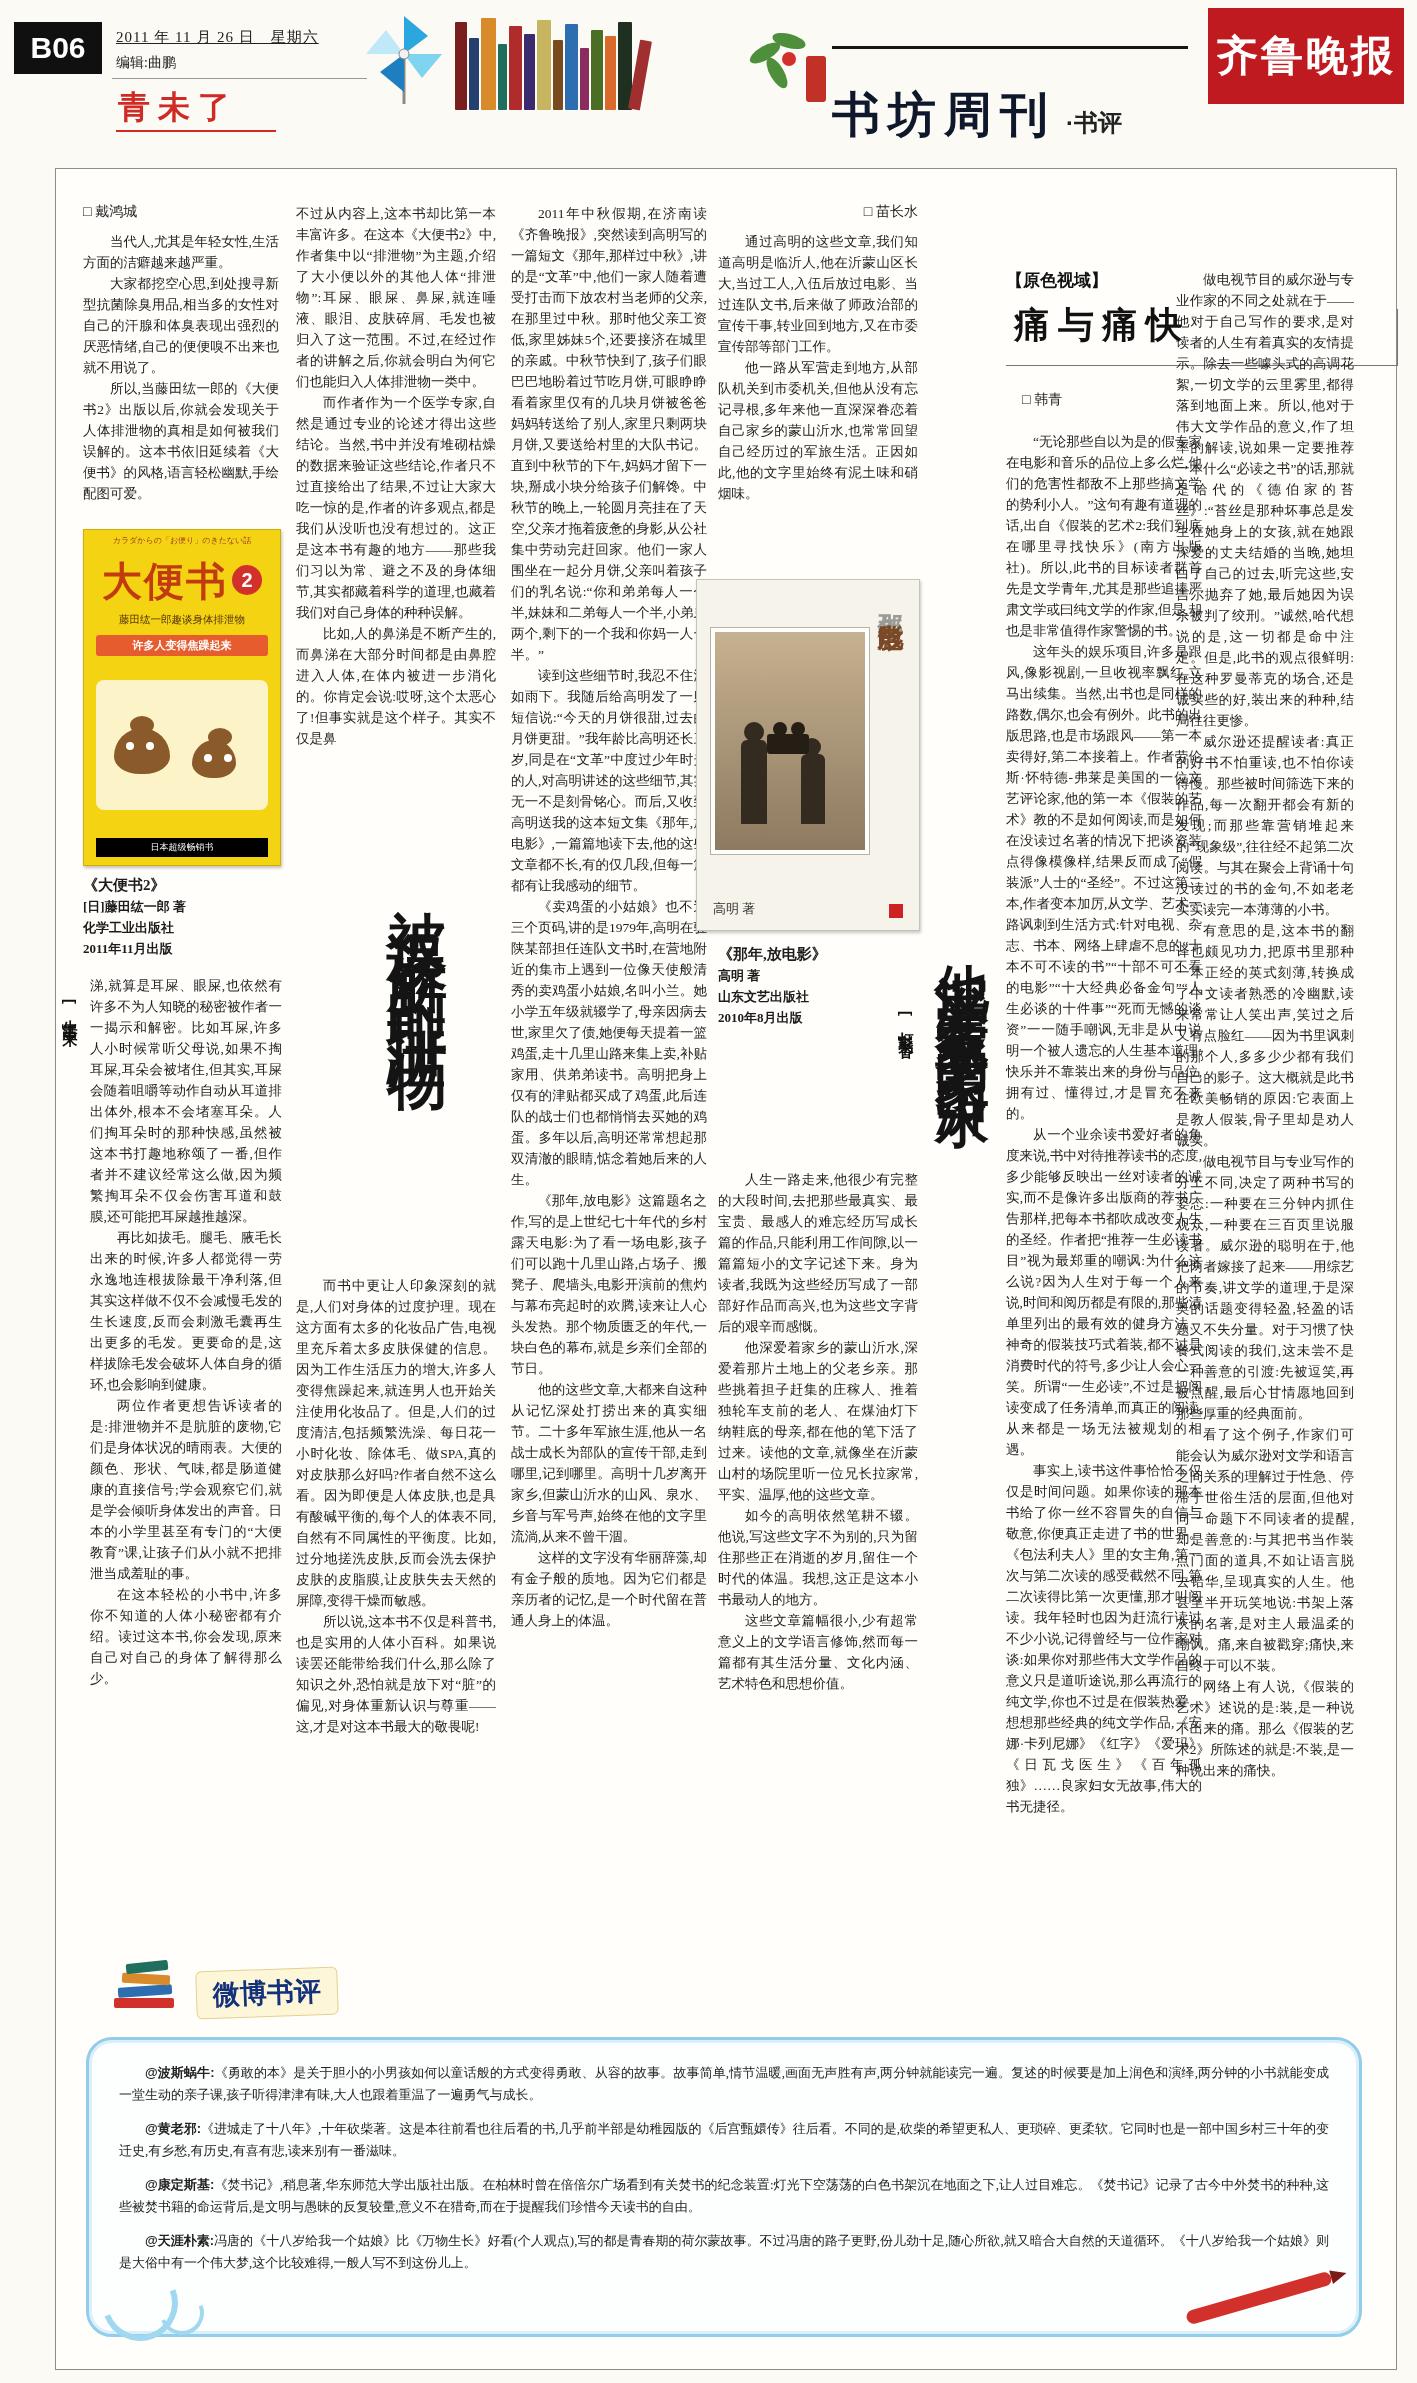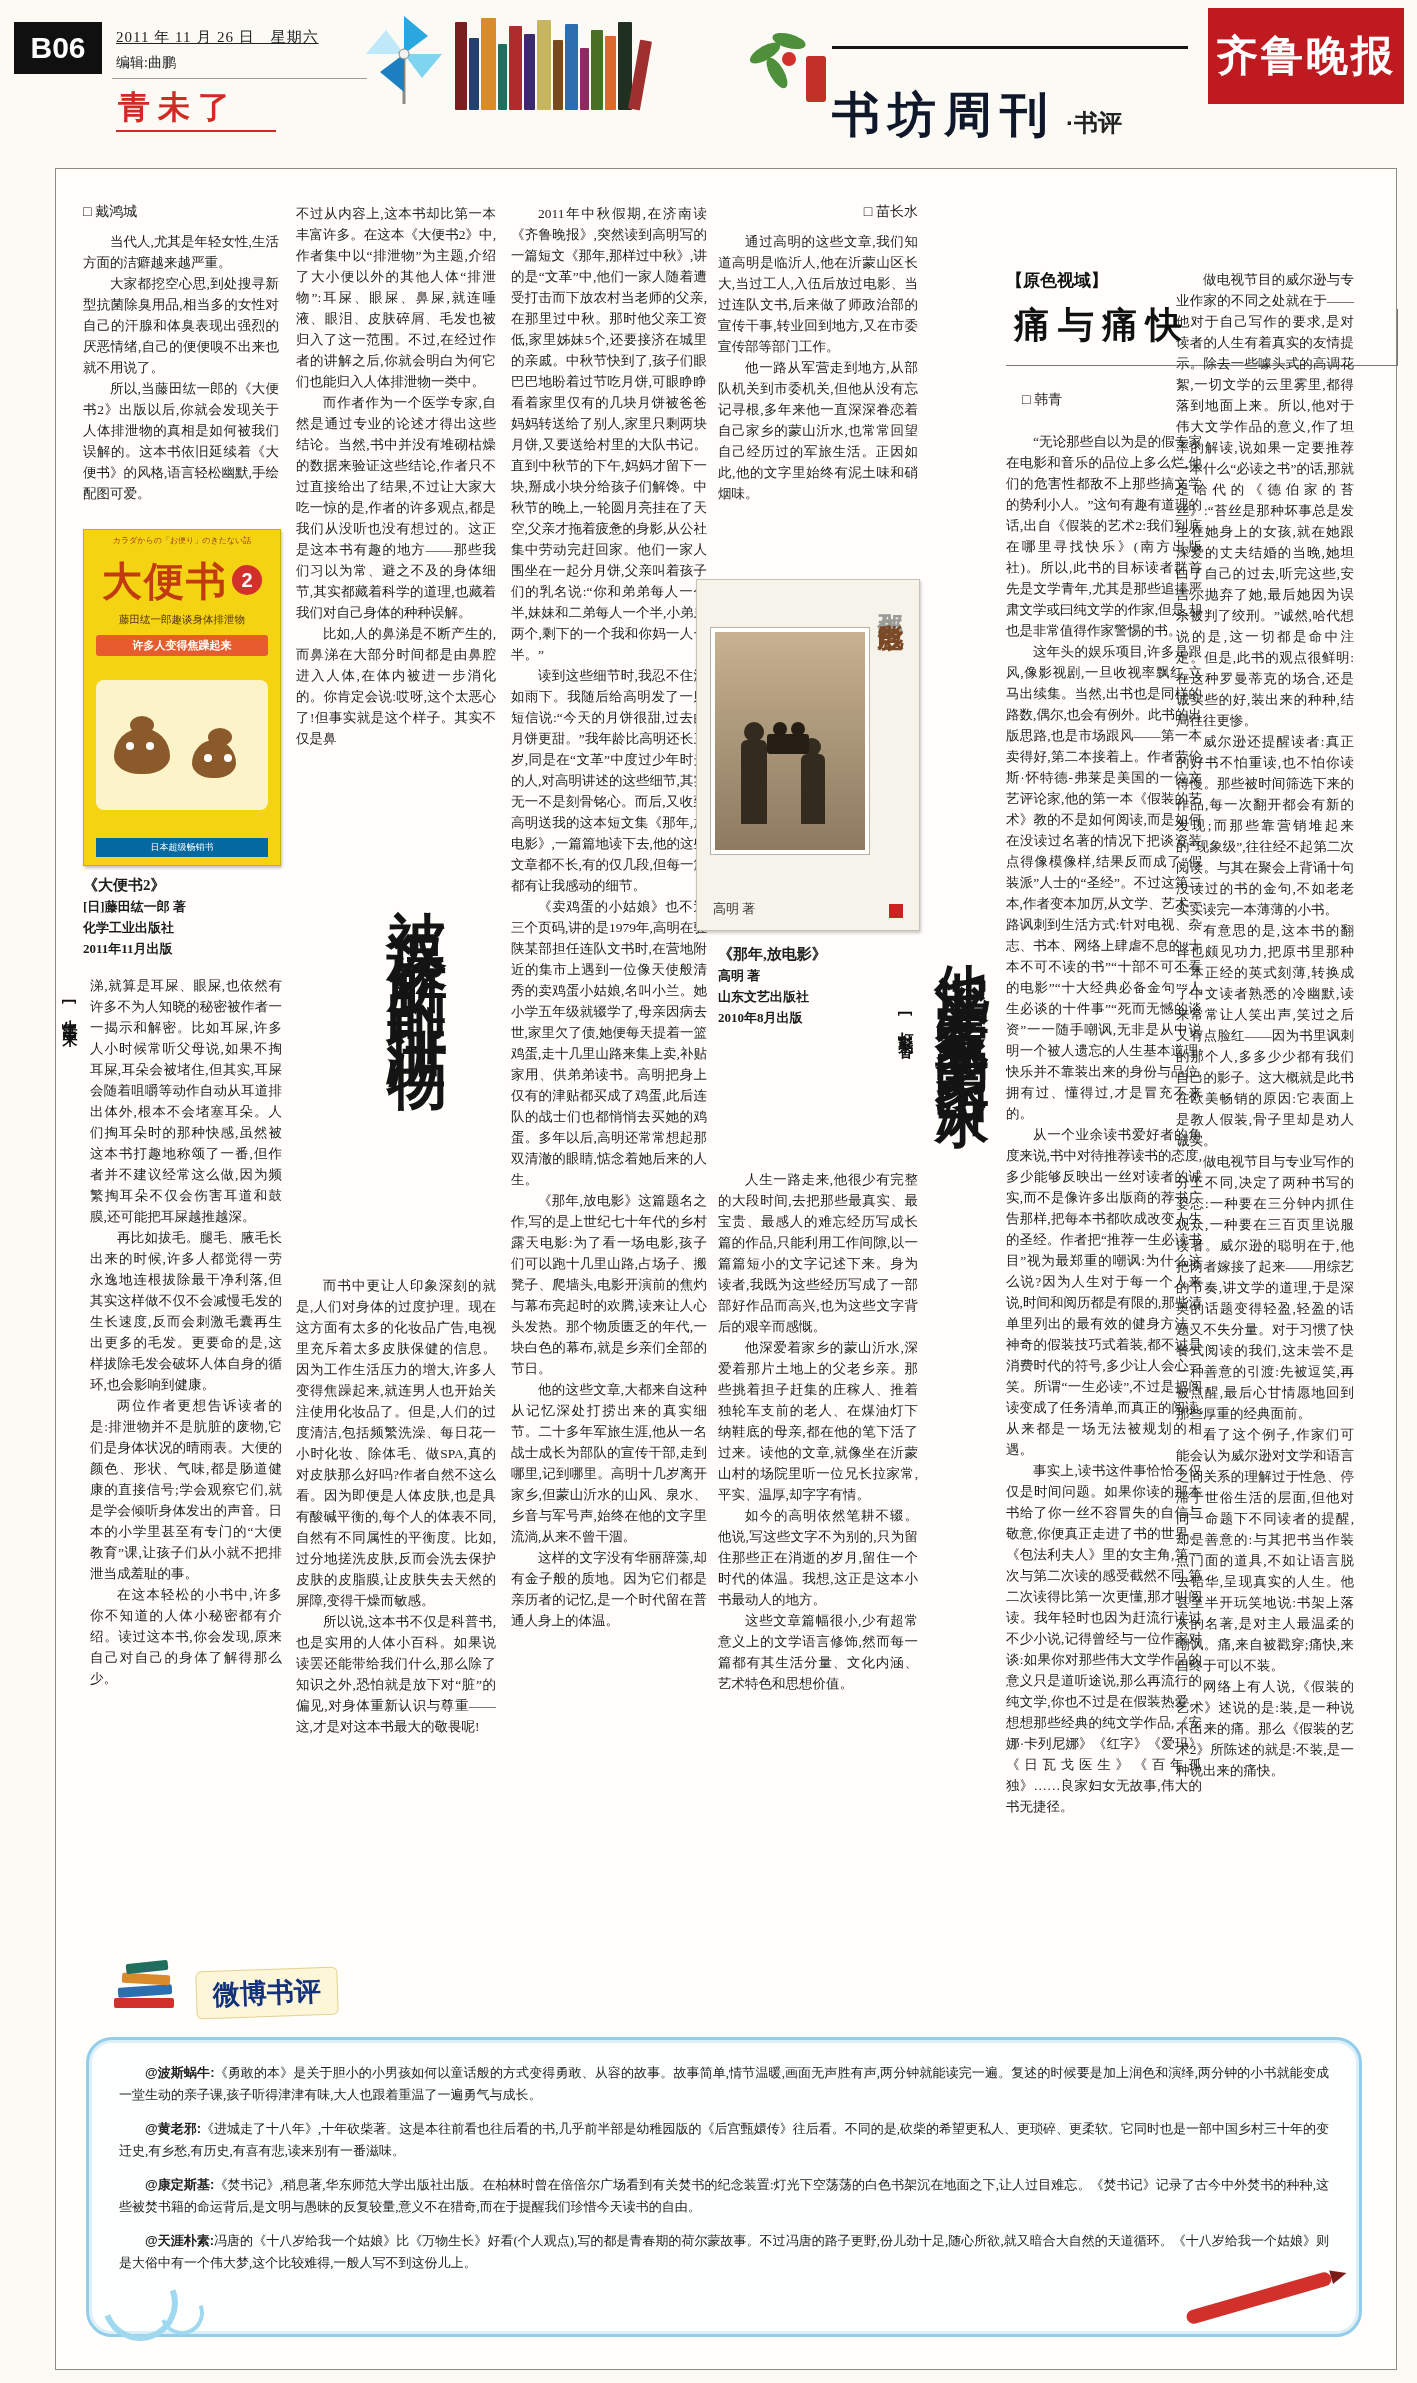--- a/index.html
+++ b/index.html
@@ -51,21 +51,21 @@
   .c1-num{display:inline-block;width:30px;height:30px;margin-left:4px;background:#d2302a;color:#fff;
           border-radius:50%;font:bold 20px "Liberation Sans",sans-serif;line-height:30px;text-align:center;vertical-align:8px;}
   .c1-sub{text-align:center;font-size:10.5px;color:#55350e;margin-top:4px;}
   .c1-banner{margin:8px 12px 0;background:#e65c2e;color:#fff;font:bold 11px "Liberation Sans",sans-serif;
              text-align:center;padding:3px 0;border-radius:3px;}
   .c1-art{position:absolute;left:12px;right:12px;top:150px;height:130px;background:#fdf3c9;border-radius:8px;}
   .poop{position:absolute;width:56px;height:46px;background:#8a5a2a;border-radius:50% 50% 46% 46%/62% 62% 38% 38%;}
   .poop::before{content:"";position:absolute;left:16px;top:-12px;width:24px;height:18px;background:#8a5a2a;border-radius:50%;}
   .poop .eye{position:absolute;width:8px;height:8px;background:#fff;border-radius:50%;top:14px;}
   .poop .eye.l{left:12px}.poop .eye.r{left:32px}
-  .c1-badge{position:absolute;left:12px;right:12px;bottom:8px;background:#0369a1;color:#fff;
+  .c1-badge{position:absolute;left:12px;right:12px;bottom:8px;background:#000000;color:#fff;
             font:9px "Liberation Sans",sans-serif;text-align:center;padding:3px 0;}
   
   .cover2{position:absolute;left:640px;top:410px;width:222px;height:350px;background:#f6f3ea;
           border:1px solid #c8c2b4;box-shadow:1px 2px 3px rgba(0,0,0,.22);}
   .c2-vtitle{position:absolute;right:10px;top:14px;writing-mode:vertical-rl;font-weight:bold;}
   .c2-t1{color:#9a9a96;font-size:26px;font-family:"Liberation Sans",sans-serif;}
   .c2-t2{color:#7a4a28;font-size:26px;font-family:"Liberation Sans",sans-serif;margin-top:10px;}
   .c2-photo{position:absolute;left:14px;top:48px;width:150px;height:218px;
             background:linear-gradient(#c6b190,#8d7a60);border:4px solid #fff;box-shadow:0 0 0 1px #b9b2a2;}
   .fig{position:absolute;background:#332a20;}
@@ -241,21 +241,21 @@
 
     <div class="book-info" style="left:662px;top:775px;width:175px">
         <p>《那年,放电影》</p>
         <p>高明 著</p>
         <p>山东文艺出版社</p>
         <p>2010年8月出版</p>
       </div>
     <div class="vtag" style="left:840px;top:842px;height:160px">[灯影书香]</div>
     <div class="col" style="left:662px;top:1000px;width:200px;height:702px">
         <p>人生一路走来,他很少有完整的大段时间,去把那些最真实、最宝贵、最感人的难忘经历写成长篇的作品,只能利用工作间隙,以一篇篇短小的文字记述下来。身为读者,我既为这些经历写成了一部部好作品而高兴,也为这些文字背后的艰辛而感慨。</p>
-        <p>他深爱着家乡的蒙山沂水,深爱着那片土地上的父老乡亲。那些挑着担子赶集的庄稼人、推着独轮车支前的老人、在煤油灯下纳鞋底的母亲,都在他的笔下活了过来。读他的文章,就像坐在沂蒙山村的场院里听一位兄长拉家常,平实、温厚,却字字有情。</p>
+        <p>他深爱着家乡的蒙山沂水,深爱着那片土地上的父老乡亲。那些挑着担子赶集的庄稼人、推着独轮车支前的老人、在煤油灯下纳鞋底的母亲,都在他的笔下活了过来。读他的文章,就像坐在沂蒙山村的场院里听一位兄长拉家常,平实、温厚,他的这些文章。</p>
         <p>如今的高明依然笔耕不辍。他说,写这些文字不为别的,只为留住那些正在消逝的岁月,留住一个时代的体温。我想,这正是这本小书最动人的地方。</p>
         <p>这些文章篇幅很小,少有超常意义上的文学语言修饰,然而每一篇都有其生活分量、文化内涵、艺术特色和思想价值。</p>
       </div>
     <div class="vtitle" id="t2" style="left:868px;top:752px;width:78px;height:800px">他深爱着家乡的蒙山沂水</div>
 
     <div class="kicker" style="left:950px;top:100px">【原色视域】</div>
     <div class="a3-title" style="left:958px;top:132px">痛与痛快</div>
     <div class="a3-rule h" style="left:950px;top:196px;width:392px"></div>
     <div class="a3-rule v" style="left:1341px;top:140px;height:56px"></div>
     <div class="byline" style="left:966px;top:222px">□ 韩青</div>

